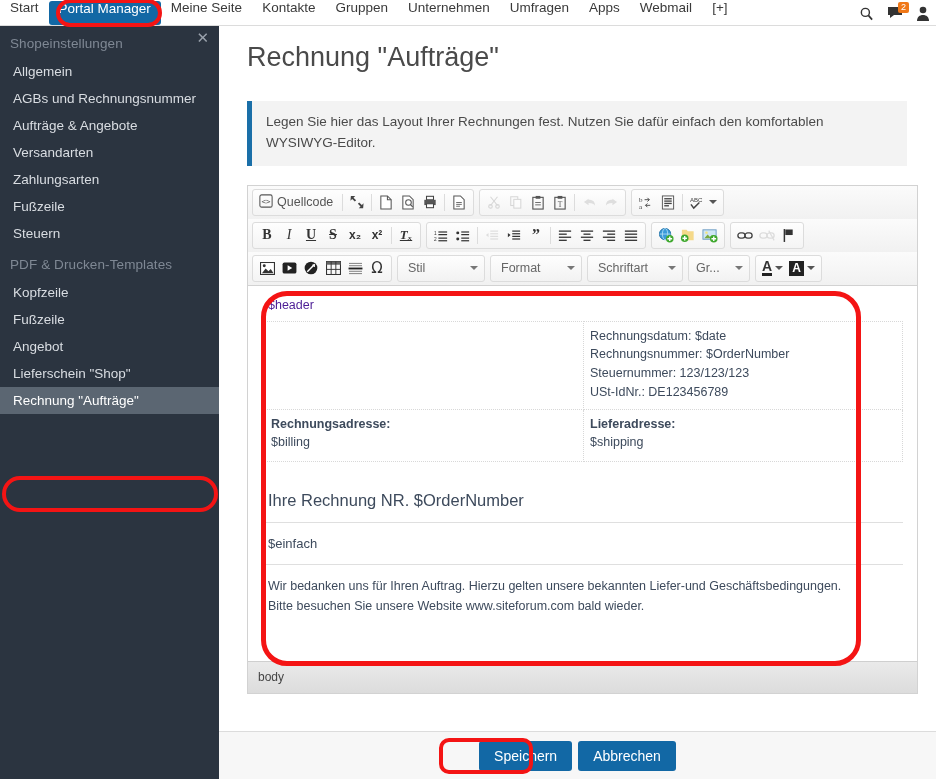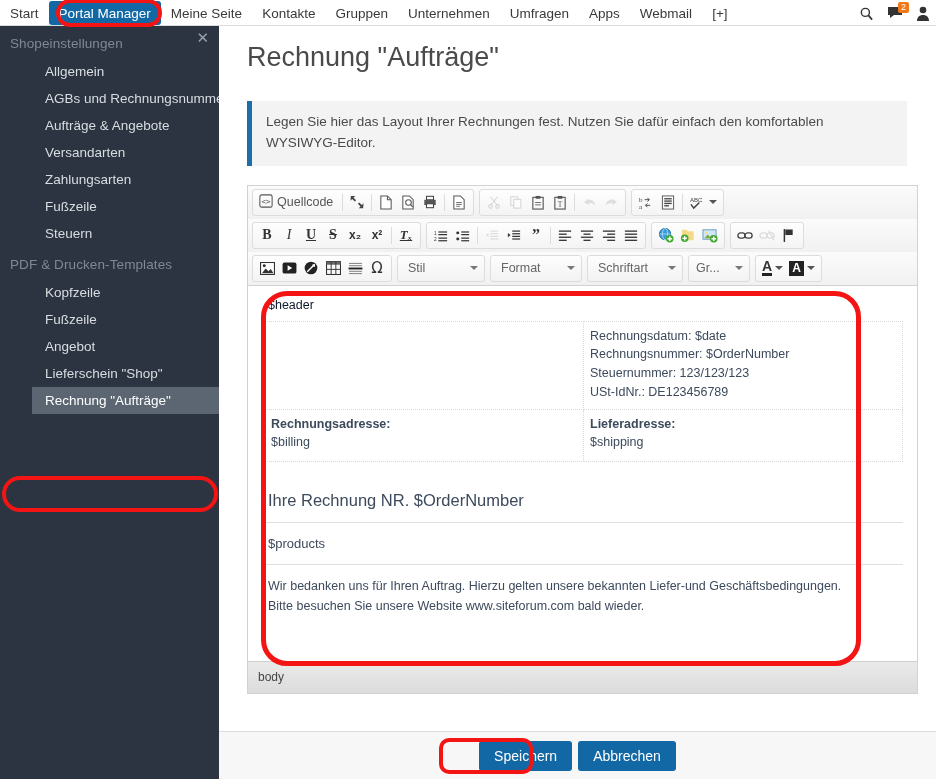--- a/index.html
+++ b/index.html
@@ -14,21 +14,21 @@
 
   
   #topnav {
     position: absolute; top: 0; left: 0;
     width: 936px; height: 26px;
     background: #ffffff;
     border-bottom: 1px solid #dcdcdc;
     display: flex; align-items: stretch;
   }
   .nav-item {
-    display: flex; align-items: center;
+    display: flex; 
     padding: 0 10px;
     font-size: 13.5px;
     color: #3a3a3a;
     white-space: nowrap;
     cursor: default;
     height: 26px;
   }
   .nav-item.active {
     background: #1268a5;
     color: #ffffff;
@@ -67,21 +67,20 @@
     font-size: 13.5px;
     padding: 10px 0 7px 10px;
     letter-spacing: .1px;
   }
   .side-item {
     color: #d9dde2;
     font-size: 13.5px;
     padding: 6px 0 6px 13px;
     cursor: pointer;
     white-space: nowrap;
-    margin-left: 32px;
   }
   .side-item.selected {
     background: #5b6672;
     color: #ffffff;
   }
   
   #side-hl {
     position: absolute; left: 2px; top: 450px;
     width: 216px; height: 36px;
     border: 4px solid #f41414;
@@ -191,21 +190,21 @@
   .dtable { width: 100%; border-collapse: collapse; table-layout: fixed; }
   .dtable td {
     border: 1px dotted #d8d8d8;
     vertical-align: top;
     padding: 5px 6px;
     font-size: 12.5px;
     color: #3d4a5c;
   }
   .dtable td.tall { height: 88px; }
   .dtable td.mid { height: 52px; }
-  .dline { color:#0f172a; }
+  .dline { color:#4c1d95; }
   .strong { font-weight: bold; }
   .h-ihre {
     font-size: 16.5px; color: #3d4a5c;
     padding: 26px 0 10px 4px;
     border-bottom: 1px solid #dfdfdf;
   }
   .p-products { padding: 11px 0 10px 4px; border-bottom: 1px solid #dfdfdf; font-size: 13px; }
   .p-text { padding: 11px 0 0 4px; font-size: 12.5px; line-height: 1.65; }
   .p-unter { padding: 40px 0 0 4px; font-size: 12.5px; }
   #statusbar {
@@ -697,21 +696,21 @@
             </td>
             <td class="mid">
               <div class="strong">Lieferadresse:</div>
               <div>$shipping</div>
             </td>
           </tr>
         </tbody>
           </table>
 
         <div class="h-ihre">Ihre Rechnung NR. $OrderNumber</div>
-        <div class="p-products">$products</div>
+        <div class="p-products">$einfach</div>
         <div class="p-text">
           <div>Wir bedanken uns für Ihren Auftrag. Hierzu gelten unsere bekannten Liefer-und Geschäftsbedingungen.</div>
           <div>Bitte besuchen Sie unsere Website www.siteforum.com bald wieder.</div>
         </div>
         <div class="p-unter">Unterschrift</div>
 
       </div>
       <div id="doc-hl"></div>
     </div>
 

